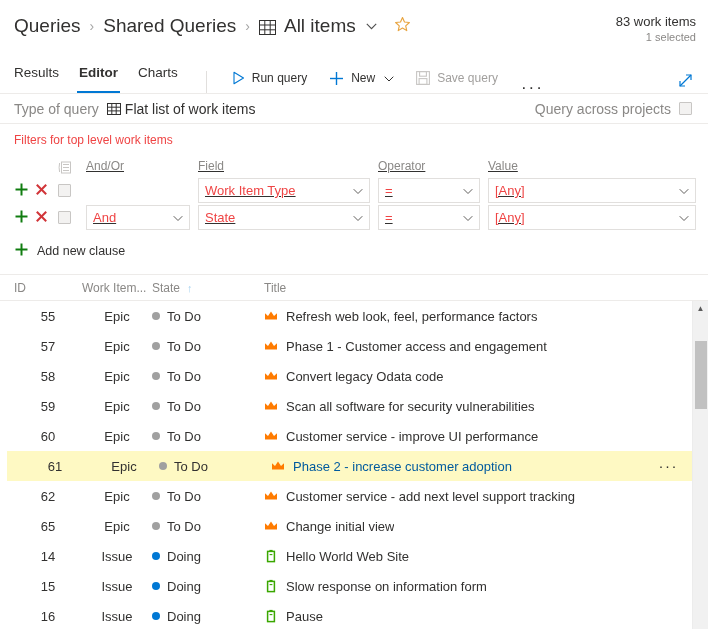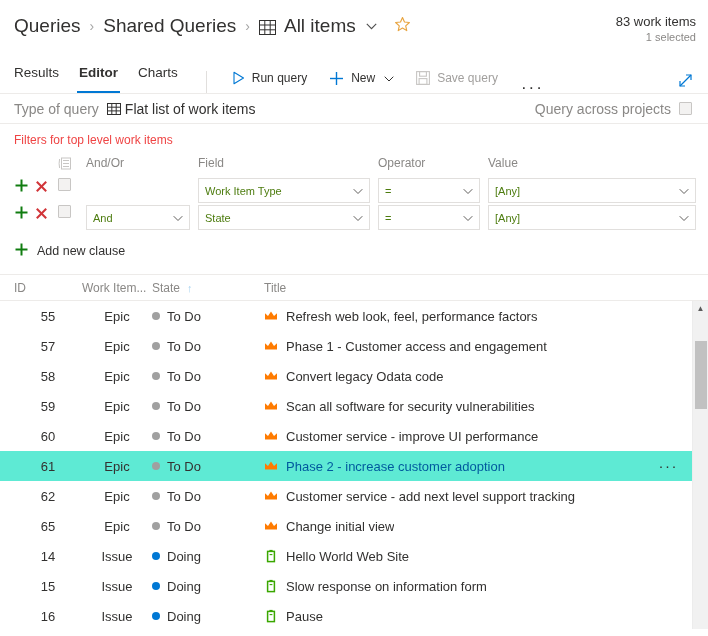--- a/index.html
+++ b/index.html
@@ -155,43 +155,43 @@
   }
 
   
   .filters {
     padding: 9px 12px 0 14px;
     border-bottom: 1px solid #edebe9;
     padding-bottom: 14px;
   }
   .filters-title { font-size: 12px; color: #ef4444; margin-bottom: 9px; }
   .fgrid { width: 100%; }
-  .frow { display: flex; align-items: flex-start; height: 25px; }
+  .frow { display: flex; align-items: center; height: 25px; text-decoration: underline; }
   .frow.head { height: 20px; margin-bottom: 2px; }
   .c-act { width: 44px; display: flex; align-items: center; gap: 6px; flex: none; }
   .c-chk { width: 28px; flex: none; display: flex; align-items: center; }
   .c-andor { width: 112px; flex: none; padding-right: 8px; }
   .c-field { width: 180px; flex: none; padding-right: 8px; }
   .c-op { width: 110px; flex: none; padding-right: 8px; }
   .c-val { flex: 1; }
   .hdr-txt { font-size: 12px; color: #8a8886; }
   .plus-ico { color: #107c10; font-size: 17px; font-weight: bold; line-height: 1; cursor: pointer; }
   .x-ico { color: #d13438; font-size: 15px; font-weight: bold; line-height: 1; cursor: pointer; }
   .sel-col-ico { width: 13px; height: 13px; display: inline-block; }
 
   .sel {
     position: relative;
     height: 25px;
     border: 1px solid #e1dfdd;
     background: #ffffff;
     display: flex;
     align-items: center;
     padding: 0 22px 0 6px;
-    font-size: 11px;
-    color: #4d7c0f;
+    font-size: 13px;
+    color: #ef4444;
     cursor: pointer;
     width: 100%;
   }
   .sel .cv {
     position: absolute;
     right: 6px; top: 50%;
     transform: translateY(-50%);
     font-size: 10px;
     color: #605e5c;
   }
@@ -226,21 +226,21 @@
     display: flex;
     align-items: center;
     height: 30px;
     padding: 0 0 0 14px;
     font-size: 13px;
     color: #323130;
     cursor: pointer;
     position: relative;
     text-align: center;
   }
-  .row.selected { background: #5eead4; }
+  .row.selected { background: #fef9c3; margin-left: 7px; }
   .row.selected .title-txt { color: #005a9e; }
   .state-cell { display: flex; align-items: center; gap: 7px; }
   .dot { width: 8px; height: 8px; border-radius: 50%; display: inline-block; }
   .title-cell { display: flex; align-items: center; gap: 8px; flex: 1; min-width: 0; }
   .title-txt { white-space: nowrap; overflow: hidden; text-overflow: ellipsis; }
   .wi-ico { width: 14px; height: 14px; flex: none; display: inline-flex; align-items: center; justify-content: center; }
   .row-menu {
     position: absolute;
     right: 30px;
     font-size: 15px;

